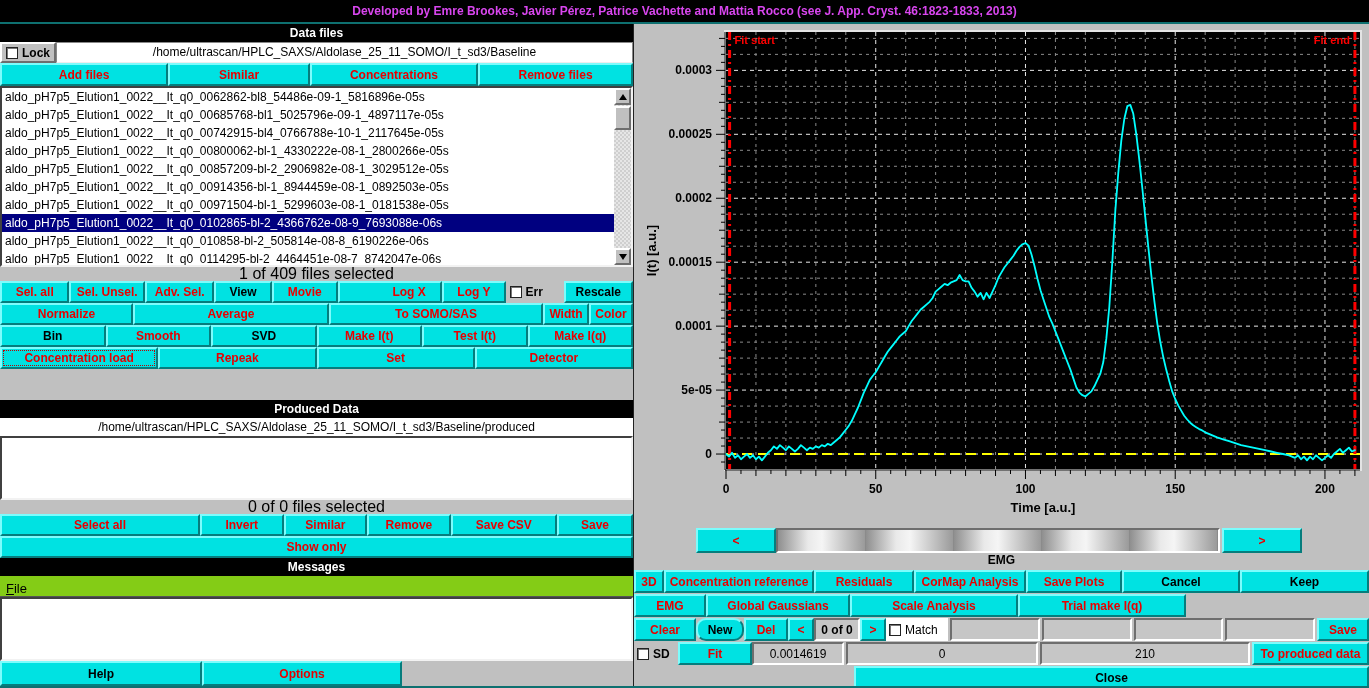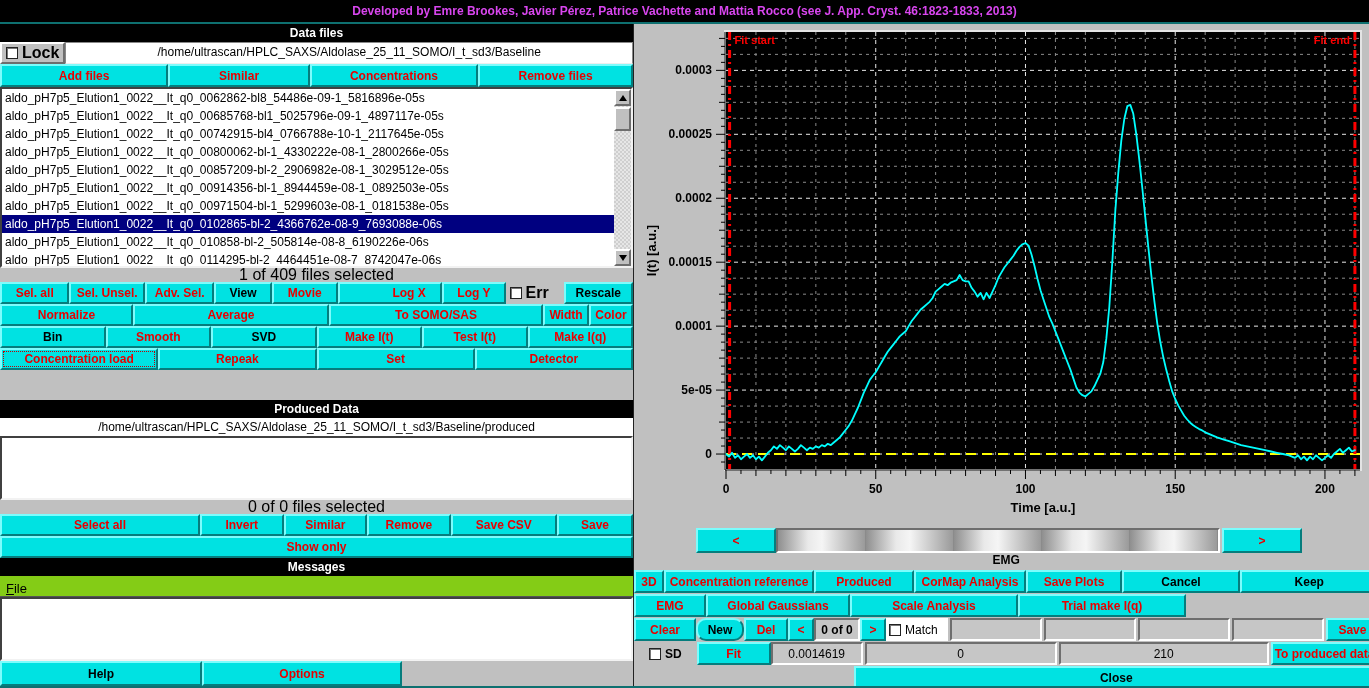--- a/index.html
+++ b/index.html
@@ -17,21 +17,21 @@
   .row{display:flex;}
   .btn{background:#00e2e2;color:#e80000;font-weight:bold;font-size:12px;text-align:center;
        border-top:2px solid #7dfcfc;border-left:2px solid #7dfcfc;
        border-bottom:2px solid #057d7d;border-right:2px solid #057d7d;
        display:flex;align-items:center;justify-content:center;cursor:pointer;
        white-space:nowrap;overflow:hidden;padding:0 2px;}
   .btn.bk{color:#000;}
   .gray{background:#c0c0c0;}
   .graybtn{background:#c0c0c0;border-top:2px solid #fff;border-left:2px solid #fff;
        border-bottom:2px solid #6e6e6e;border-right:2px solid #6e6e6e;
-       display:flex;align-items:center;font-size:16px;font-weight:bold;padding:0 4px;gap:4px;}
+       display:flex;align-items:center;font-size:12px;font-weight:bold;padding:0 4px;gap:4px;}
   .checkbox{width:12px;height:12px;background:#fff;border:1px solid #222;
        box-shadow:inset 1px 1px 0 #777;display:inline-block;flex:0 0 12px;}
   .pathline{background:#fff;font-size:12px;text-align:center;line-height:19px;
        overflow:hidden;white-space:nowrap;border:1px solid #888;border-bottom:1px solid #eee;}
   .listbox{background:#fff;border-top:2px solid #404040;border-left:2px solid #404040;
        border-right:2px solid #f2f2f2;border-bottom:2px solid #f2f2f2;
        position:relative;overflow:hidden;}
   .fileitem{height:18px;line-height:18px;font-size:12px;color:#000;white-space:nowrap;
        padding-left:3px;}
   .fileitem.sel{background:#000080;color:#fff;}
@@ -364,21 +364,21 @@
         <div class="wheel" style="flex:0 0 444px;"></div>
         <div class="btn" style="flex:0 0 80px;margin-left:2px;">&gt;</div>
         <div style="flex:1;"></div>
       </div>
 
       <div style="flex:0 0 16px;text-align:center;font-size:12px;font-weight:bold;">EMG</div>
 
       <div class="row" style="flex:0 0 23px;margin-top:1px;">
         <div class="btn" style="flex:0 0 30px;">3D</div>
         <div class="btn" style="flex:0 0 150px;">Concentration reference</div>
-        <div class="btn" style="flex:0 0 100px;">Produced</div>
+        <div class="btn" style="flex:0 0 100px;">Residuals</div>
         <div class="btn" style="flex:0 0 112px;">CorMap Analysis</div>
         <div class="btn" style="flex:0 0 96px;">Save Plots</div>
         <div class="btn bk" style="flex:0 0 118px;">Cancel</div>
         <div class="btn bk" style="flex:1;">Keep</div>
       </div>
 
       <div class="row" style="flex:0 0 23px;margin-top:1px;">
         <div class="btn" style="flex:0 0 72px;">EMG</div>
         <div class="btn" style="flex:0 0 144px;">Global Gaussians</div>
         <div class="btn" style="flex:0 0 168px;">Scale Analysis</div>
@@ -397,21 +397,21 @@
           <span>Match</span>
         </div>
         <div class="sunk" style="flex:1;margin-left:2px;"></div>
         <div class="sunk" style="flex:1;margin-left:2px;"></div>
         <div class="sunk" style="flex:1;margin-left:2px;"></div>
         <div class="sunk" style="flex:1;margin-left:2px;"></div>
         <div class="btn" style="flex:0 0 52px;margin-left:2px;">Save</div>
       </div>
 
       <div class="row" style="flex:0 0 23px;margin-top:1px;">
-        <div style="flex:0 0 44px;display:flex;align-items:center;gap:4px;padding:0 15px;font-size:12px;font-weight:bold;">
+        <div style="flex:0 0 44px;display:flex;align-items:center;gap:4px;padding:0 3px;font-size:12px;font-weight:bold;">
           <span class="checkbox"></span>
           <span>SD</span>
         </div>
         <div class="btn" style="flex:0 0 74px;">Fit</div>
         <div class="sunk" style="flex:0 0 92px;font-weight:normal;">0.0014619</div>
         <div class="sunk" style="flex:0 0 192px;margin-left:2px;font-weight:normal;">0</div>
         <div class="sunk" style="flex:0 0 210px;margin-left:2px;font-weight:normal;">210</div>
         <div class="btn" style="flex:1;margin-left:2px;">To produced data</div>
       </div>
 

